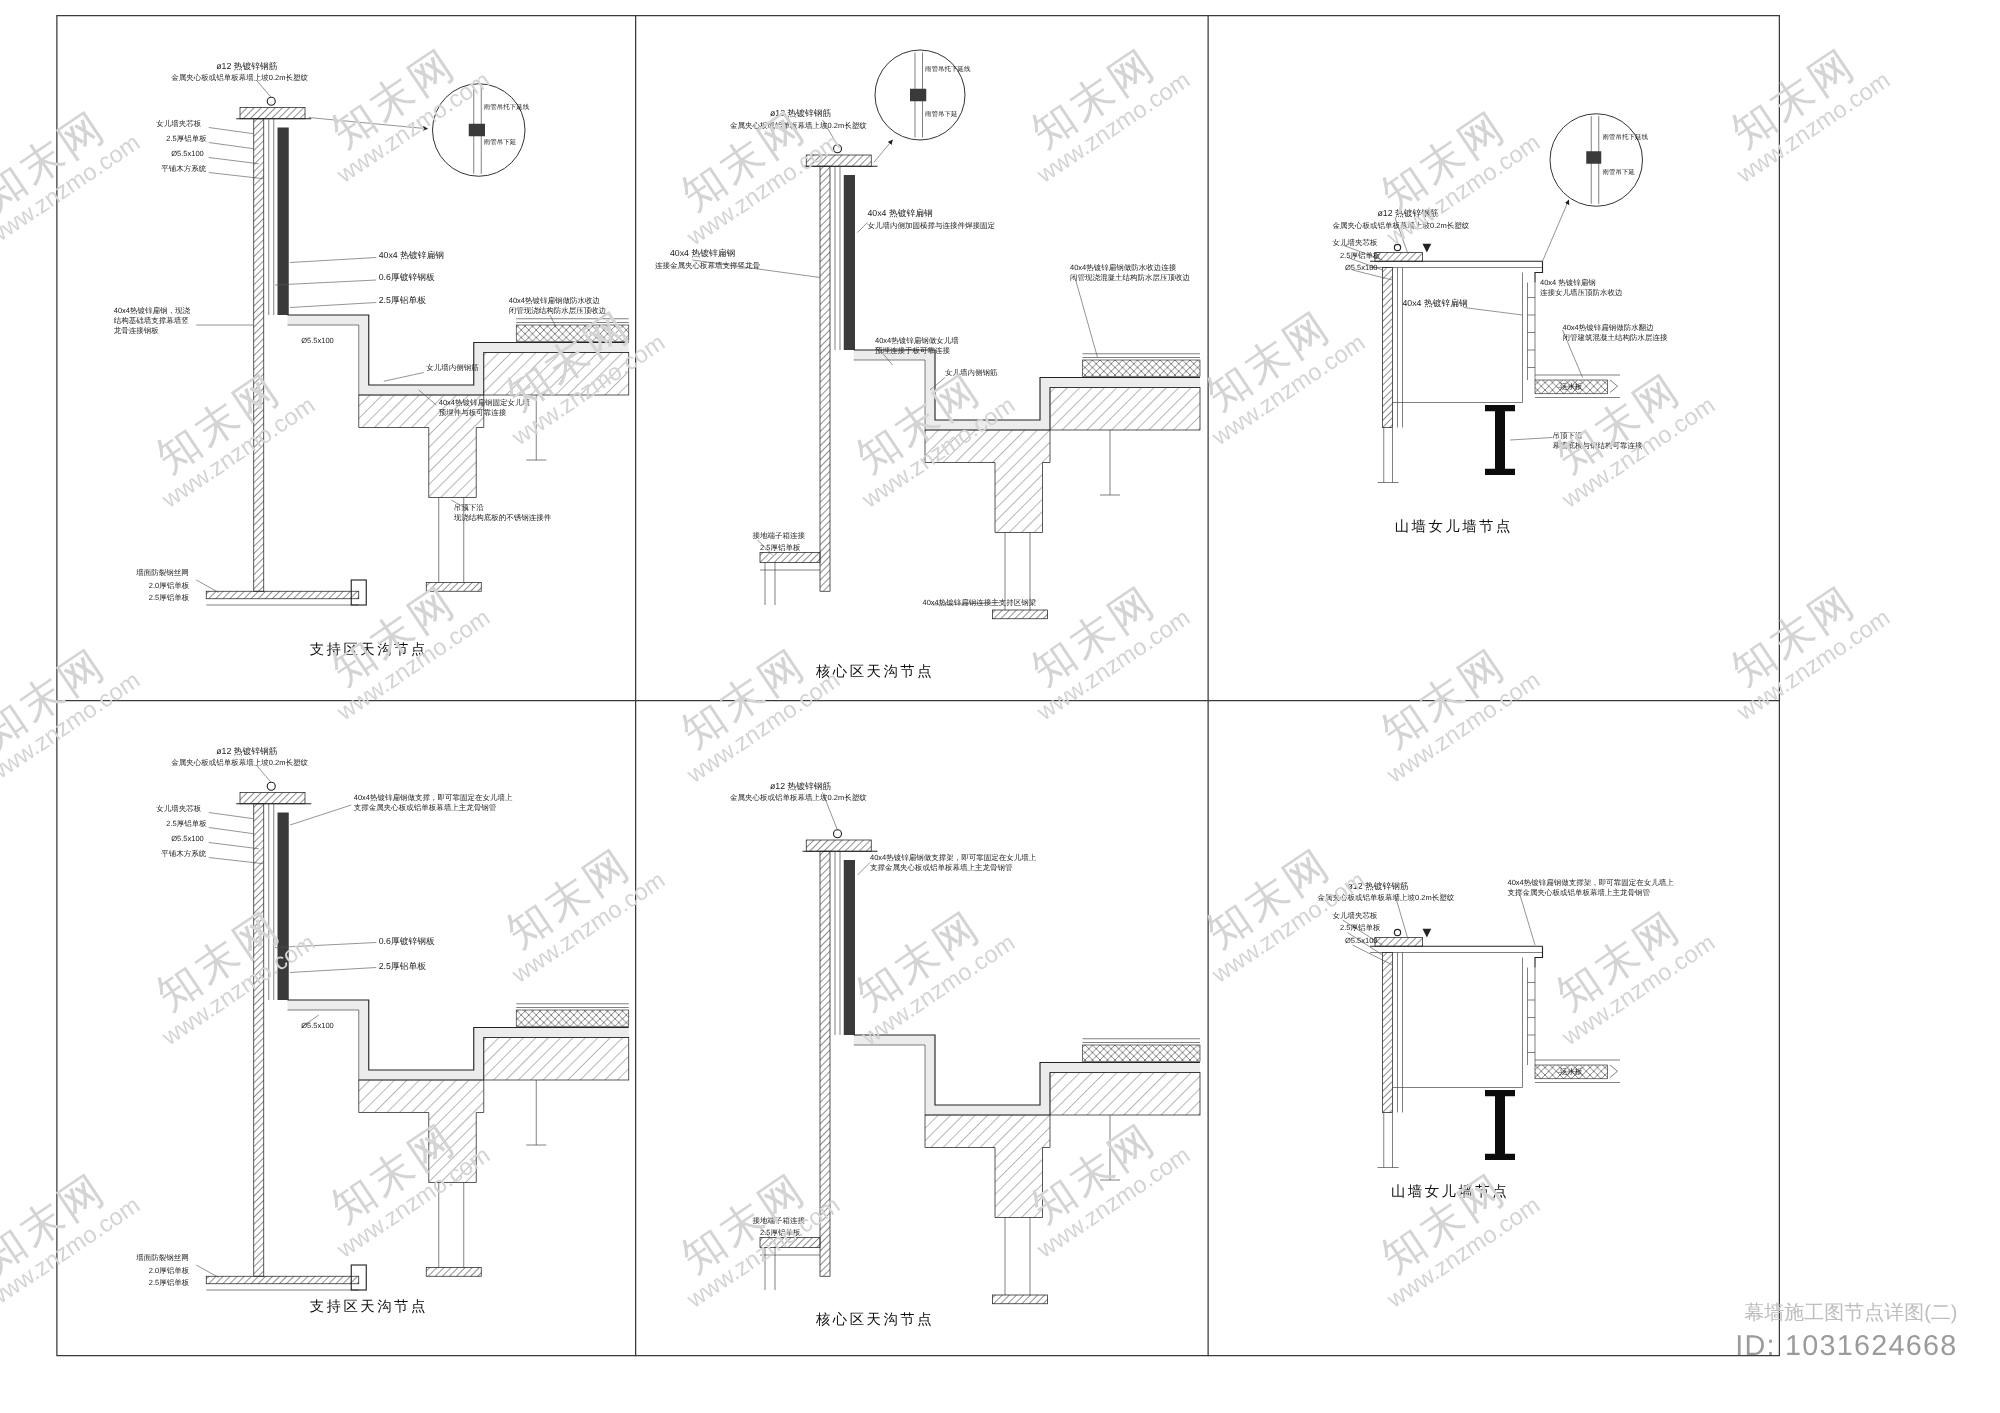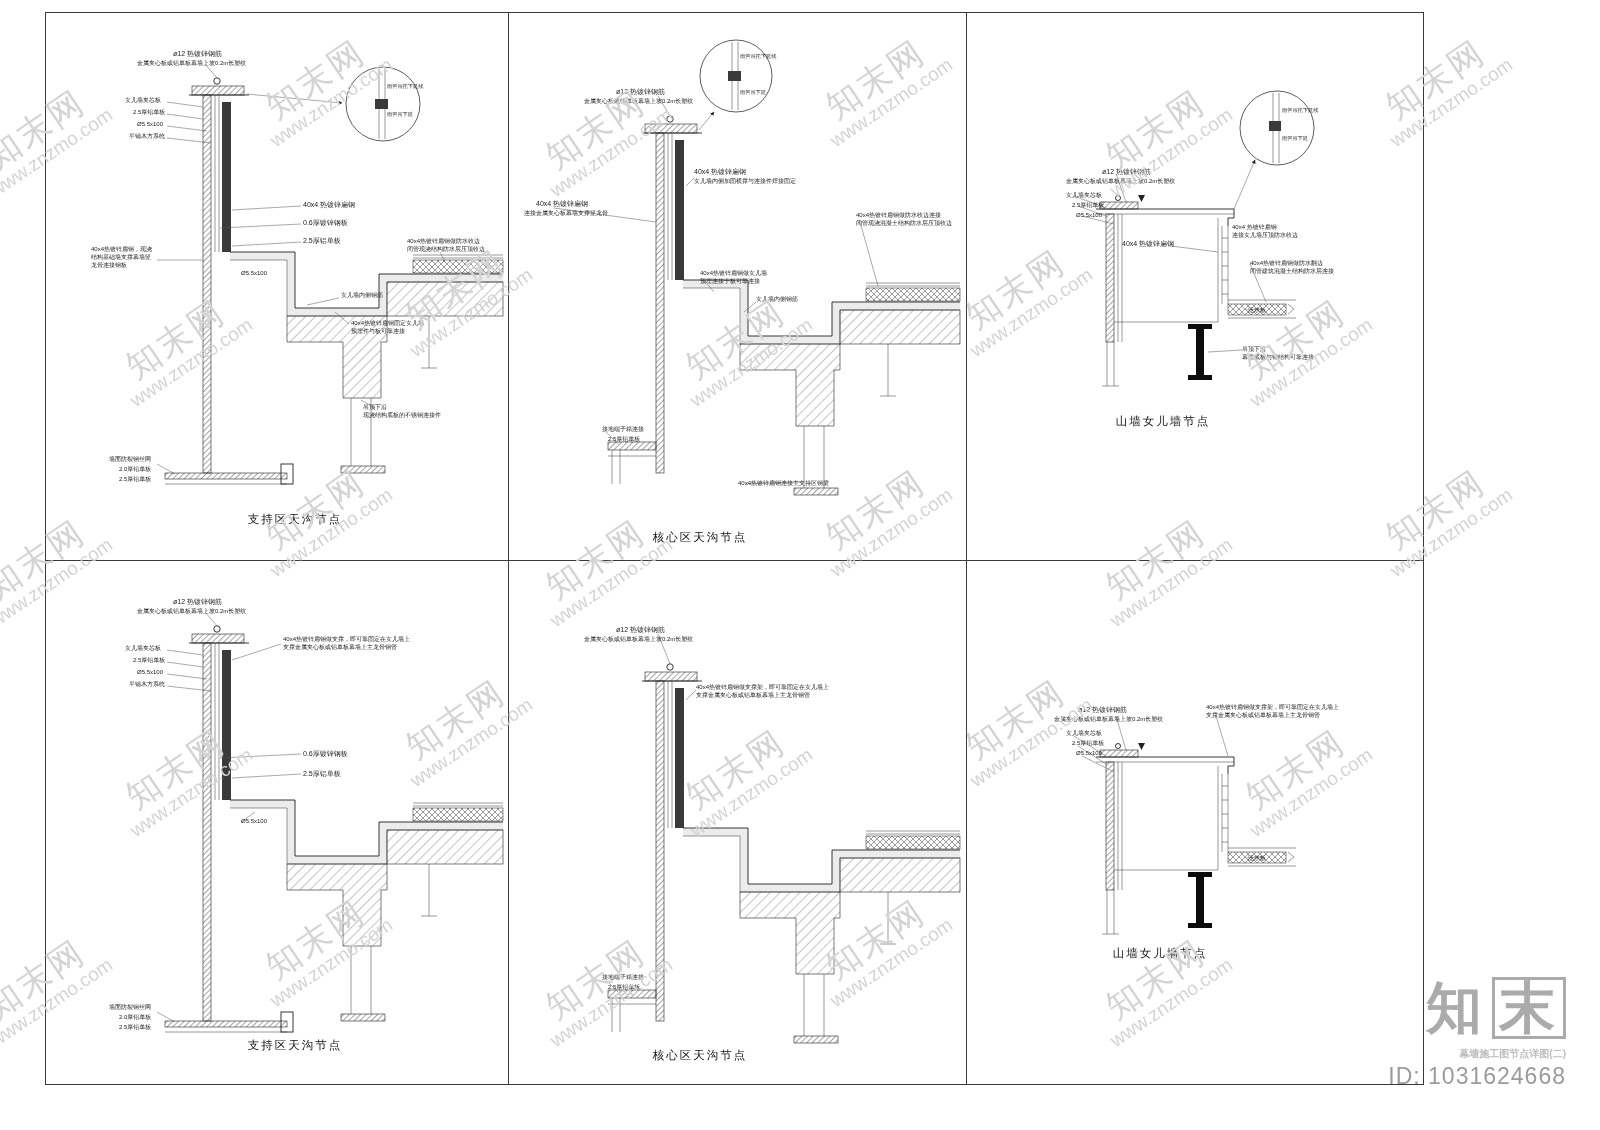--- a/index.html
+++ b/index.html
@@ -31,21 +31,21 @@
   .wh{fill:#ffffff;stroke:#333;stroke-width:0.8;}
   .tri{fill:#222;stroke:none;}
   
   .wm{position:absolute;transform:rotate(-34deg);color:#d4d4d4;text-align:center;line-height:1.05;pointer-events:none;z-index:5;}
   .wm-cn{font-size:34px;letter-spacing:3px;}
   .wm-url{font-size:19px;}
   
   .brand{position:absolute;right:34px;bottom:40px;text-align:right;z-index:6;}
   .logo{font-size:56px;font-weight:bold;letter-spacing:4px;color:#ababab;line-height:1;}
   .logo-mo{display:inline-block;border:3px solid #ababab;padding:0 4px;margin-left:6px;}
-  .series{font-size:10px;color:#bdbdbd;margin-top:8px;font-weight:bold;}
+  .series{font-size:16px;color:#bdbdbd;margin-top:8px;}
   .idline{font-size:23px;color:#9b9b9b;margin-top:2px;letter-spacing:1px;}
 </style>
 </head>
 <body>
 
 <svg width="0" height="0" style="position:absolute" aria-hidden="true">
   <defs>
     <pattern id="hDense" patternUnits="userSpaceOnUse" width="4" height="4" patternTransform="rotate(45)">
       <line x1="0" y1="0" x2="0" y2="4" stroke="#4a4a4a" stroke-width="1"></line>
     </pattern>
@@ -513,18 +513,15 @@
       <div class="wm-cn">知末网</div>
       <div class="wm-url">www.znzmo.com</div>
     </div>
   <div class="wm" style="left:1090px;top:960px">
       <div class="wm-cn">知末网</div>
       <div class="wm-url">www.znzmo.com</div>
     </div>
 </div>
 
 <div class="brand">
-  <div class="logo">
-    <span class="logo-zhi">知</span><span class="logo-mo">末</span>
-  </div>
   <div class="series">幕墙施工图节点详图(二)</div>
   <div class="idline">ID: 1031624668</div>
 </div>
 
 </body></html>

